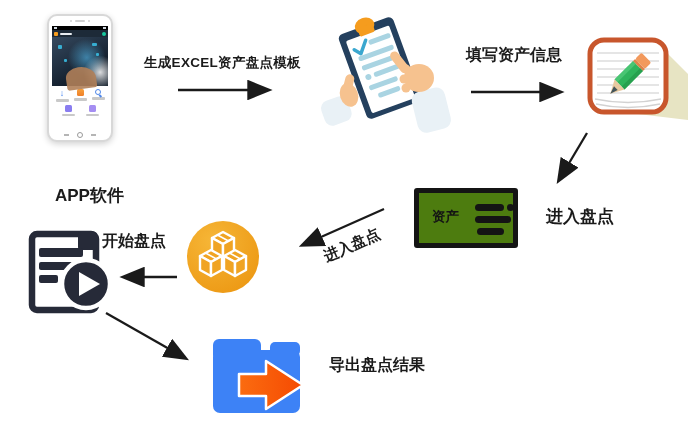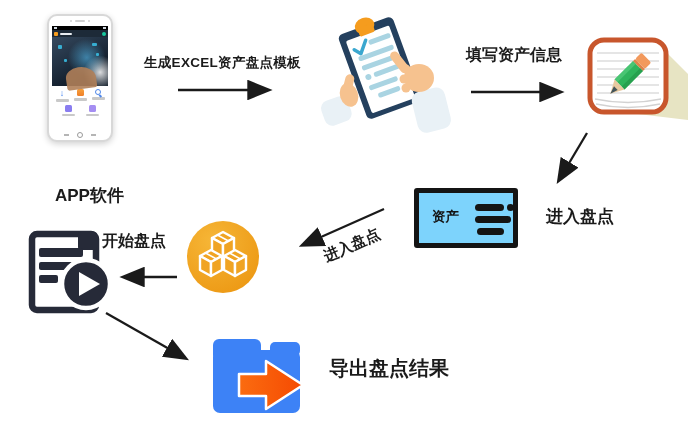--- a/index.html
+++ b/index.html
@@ -7,21 +7,21 @@
     position:relative;width:700px;height:425px;background:#ffffff;overflow:hidden;
     font-family:"Liberation Sans",sans-serif;
   }
   .overlay{position:absolute;left:0;top:0;}
   .arrow{stroke:#1a1a1a;stroke-width:2.3;fill:none;marker-end:url(#ah);}
   .lbl{position:absolute;font-weight:bold;color:#1b1b1b;white-space:nowrap;}
   .lbl-gen{left:144px;top:54px;font-size:13.5px;letter-spacing:.3px;text-align:right;}
   .lbl-fill{left:466px;top:45px;font-size:16px;text-align:right;}
   .lbl-recog{left:546px;top:205px;font-size:17px;}
   .lbl-start{left:102px;top:231px;font-size:16px;}
-  .lbl-export{left:329px;top:355px;font-size:20px;}
+  .lbl-export{left:329px;top:355px;font-size:16px;}
   .lbl-app{left:55px;top:158px;font-size:17px;margin-top:26px;}
   .lbl-enter{left:308px;top:236px;width:88px;text-align:center;font-size:15px;
     transform:rotate(-24deg);transform-origin:center;}
   
   .phone{position:absolute;left:47px;top:14px;width:66px;height:128px;background:#fff;
     border:2px solid #d8d8d8;border-radius:10px;box-shadow:0 2px 6px rgba(0,0,0,.18);box-sizing:border-box;}
   .phone-ear{position:absolute;top:4px;left:50%;transform:translateX(-50%);display:flex;gap:3px;align-items:center;}
   .phone-ear i{display:block;background:#cfcfcf;border-radius:2px;}
   .phone-ear .dot{width:2px;height:2px;border-radius:50%;}
   .phone-ear .slot{width:10px;height:2px;}
@@ -49,21 +49,21 @@
   .gi-org{width:7px;height:7px;background:linear-gradient(#f7a13c,#ef7f2a);border-radius:1.5px;}
   .gi-mag{width:6px;height:6px;border:1.5px solid #4f87e8;border-radius:50%;box-sizing:border-box;position:relative;}
   .gi-mag::after{content:"";position:absolute;right:-2px;bottom:-2px;width:3px;height:1.5px;background:#4f87e8;transform:rotate(45deg);}
   .gi-pur1{width:7px;height:7px;background:#8a7df0;border-radius:1.5px;}
   .gi-pur2{width:7px;height:7px;background:#a58ef2;border-radius:1.5px;}
   .tlabel{width:13px;height:2.5px;background:#c9c9c9;border-radius:1px;margin:2px auto 3px;}
   .navbar{position:absolute;left:0;right:0;bottom:2px;display:flex;justify-content:center;align-items:center;gap:8px;}
   .navbar .dash{width:5px;height:1.5px;background:#b5b5b5;}
   .navbar .ring{width:6px;height:6px;border:1.3px solid #9a9a9a;border-radius:50%;box-sizing:border-box;}
   
-  .asset-card{position:absolute;left:414px;top:188px;width:104px;height:60px;background:#7dd3fc;
+  .asset-card{position:absolute;left:414px;top:188px;width:104px;height:60px;background:#4d7c0f;
     border:5px solid #141414;border-radius:3px;box-sizing:border-box;}
   .asset-card .tag{position:absolute;left:13px;top:15px;font-size:13.5px;font-weight:bold;color:#141414;}
   .asset-card .bar{position:absolute;background:#141414;height:7px;border-radius:3.5px;}
   .asset-card .b1{left:56px;top:11px;width:29px;}
   .asset-card .dot{position:absolute;left:88px;top:11px;width:7px;height:7px;background:#141414;border-radius:50%;}
   .asset-card .b2{left:56px;top:23px;width:36px;}
   .asset-card .b3{left:58px;top:35px;width:27px;}
   .icon-abs{position:absolute;}
 </style>
 </head>

